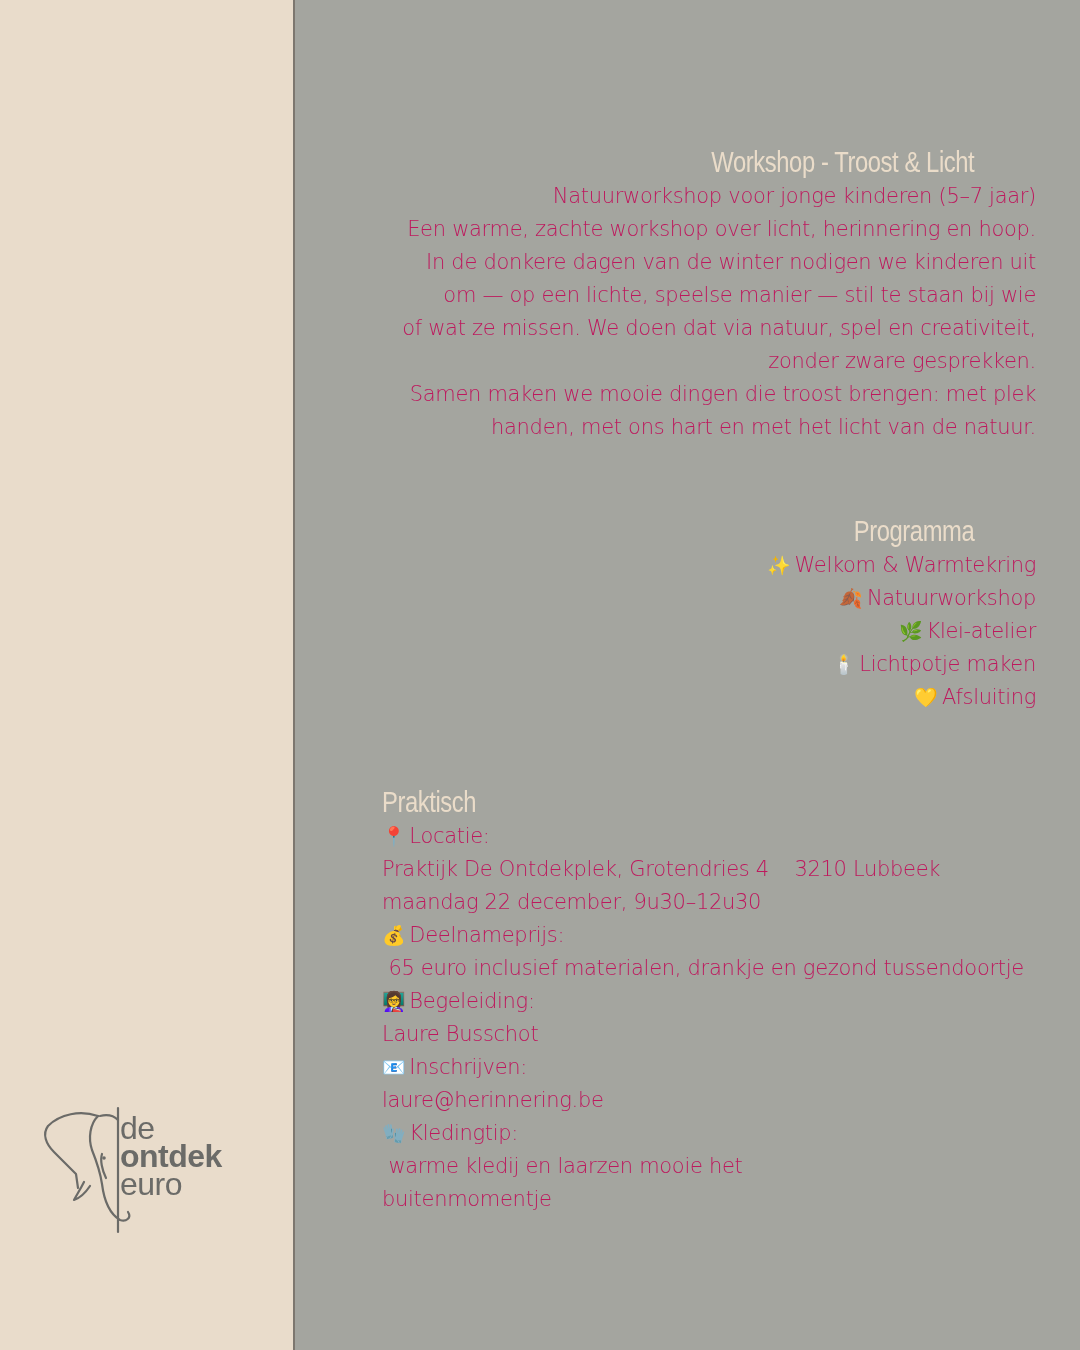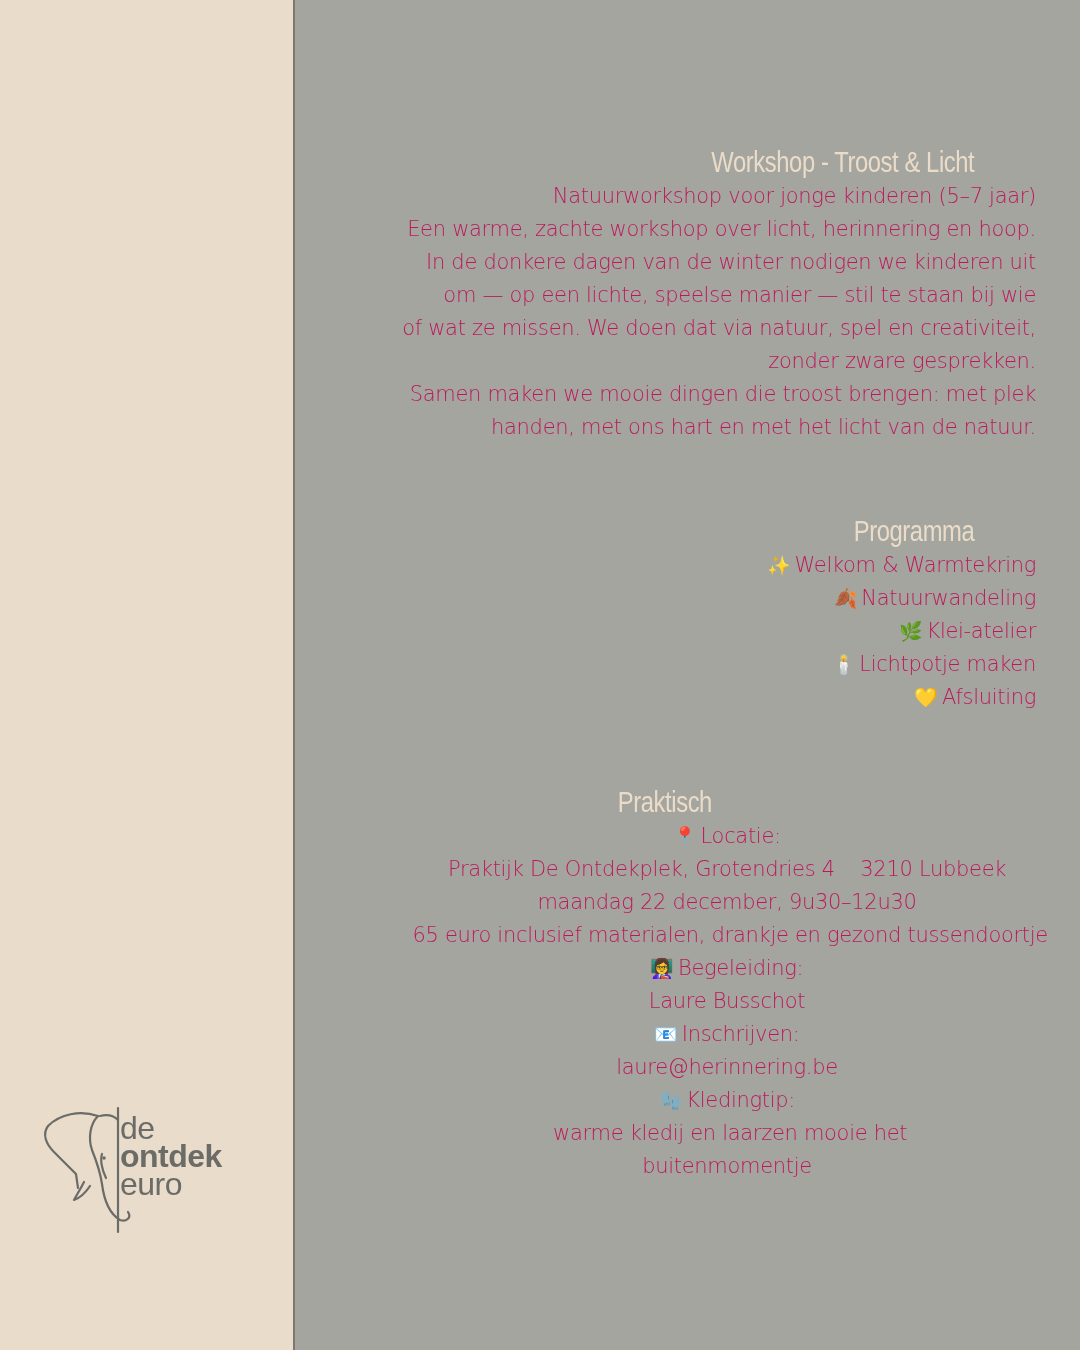--- a/index.html
+++ b/index.html
@@ -37,21 +37,21 @@
       font-weight: 200;
       letter-spacing: -0.3px;
     }
     .center-block {
       position: absolute; left: 350px; width: 686px; text-align: right;
     }
     .center-block .heading { transform-origin: center; }
     .intro { top: 144px; }
     .programma { top: 513px; }
     .praktisch {
-      position: absolute; left: 382px; top: 784px; width: 690px; text-align: center;
+      position: absolute; left: 382px; top: 784px; width: 690px; text-align: left;
     }
     .praktisch .heading { transform-origin: left; }
     .line { display: block; white-space: pre; }
     .emoji { font-size: 19px; margin-right: 4px; }
     .logo {
       position: absolute; left: 40px; top: 1104px; width: 200px; height: 132px;
     }
     .logo-text {
       position: absolute; left: 120px; top: 1114px;
       font-family: "Liberation Sans", sans-serif; color: #6b6b68;
@@ -94,33 +94,34 @@
     <span class="line">zonder zware gesprekken.</span>
     <span class="line">Samen maken we mooie dingen die troost brengen: met plek</span>
     <span class="line">handen, met ons hart en met het licht van de natuur.</span>
   </div>
 </div>
 
 <div class="center-block programma">
   <h2 class="heading">Programma</h2>
   <div class="body-text">
     <span class="line"><span class="emoji">✨</span><span>Welkom &amp; Warmtekring</span></span>
-    <span class="line"><span class="emoji">🍂</span><span>Natuurwandeling</span></span>
+    <span class="line"><span class="emoji">🍂</span><span>Natuurworkshop</span></span>
     <span class="line"><span class="emoji">🌿</span><span>Klei-atelier</span></span>
     <span class="line"><span class="emoji">🕯️</span><span>Lichtpotje maken</span></span>
     <span class="line"><span class="emoji">💛</span><span>Afsluiting</span></span>
   </div>
 </div>
 
 <div class="praktisch">
   <h2 class="heading">Praktisch</h2>
   <div class="body-text">
     <span class="line"><span class="emoji">📍</span><span>Locatie:</span></span>
     <span class="line">Praktijk De Ontdekplek, Grotendries 4    3210 Lubbeek</span>
     <span class="line">maandag 22 december, 9u30–12u30</span>
+    <span class="line"><span class="emoji">💰</span><span>Deelnameprijs:</span></span>
     <span class="line"> 65 euro inclusief materialen, drankje en gezond tussendoortje</span>
     <span class="line"><span class="emoji">👩‍🏫</span><span>Begeleiding:</span></span>
     <span class="line">Laure Busschot</span>
     <span class="line"><span class="emoji">📧</span><span>Inschrijven:</span></span>
     <span class="line">laure@herinnering.be</span>
     <span class="line"><span class="emoji">🧤</span><span>Kledingtip:</span></span>
     <span class="line"> warme kledij en laarzen mooie het</span>
     <span class="line">buitenmomentje</span>
   </div>
 </div>

